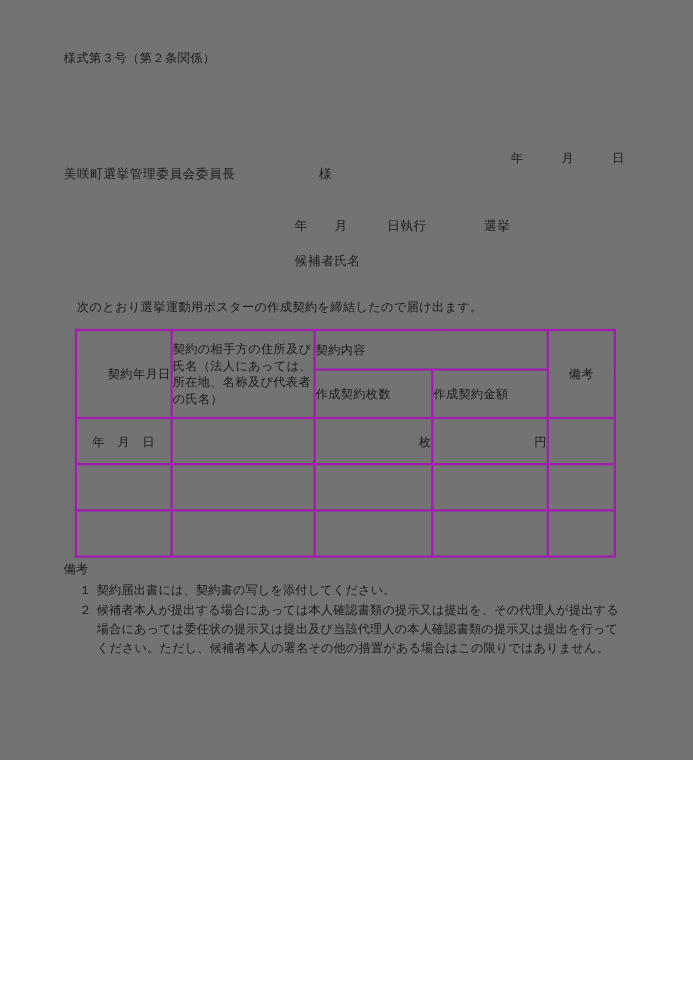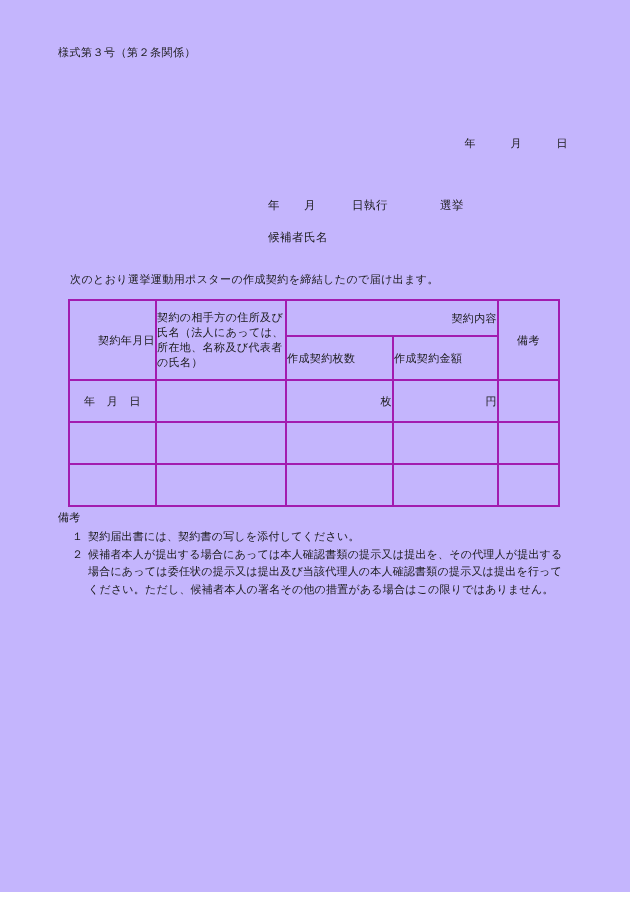--- a/index.html
+++ b/index.html
@@ -7,22 +7,22 @@
     padding: 0;
     background: #ffffff;
   }
   body {
     font-family: "DejaVu Serif", "Liberation Serif", serif;
     color: #1a1a1a;
   }
   .page {
     position: relative;
     width: 630px;
-    height: 892px;
-    background: #c4b5fd;
+    height: 691px;
+    background: #737373;
     overflow: hidden;
   }
 
   
   .form-no {
     position: absolute;
     left: 58px;
     top: 45px;
     font-size: 11px;
     letter-spacing: 0.5px;
@@ -109,21 +109,21 @@
   .col-party   { width: 130px; }
   .col-sheets  { width: 107px; }
   .col-amount  { width: 105px; }
   .col-remarks { width: 61px; }
 
   .th-center {
     text-align: right;
   }
   .h-date   { height: 76px; }
   .h-party  { height: 76px; padding: 5px 4px 4px 5px; vertical-align: top; line-height: 1.38; }
-  .h-detail { height: 34px; text-align: right; }
+  .h-detail { height: 34px; text-align: left; }
   .h-sub    { height: 42px; text-align: left; }
   .h-remark { height: 76px; text-align: center; }
 
   .sp-wide { letter-spacing: 9px; padding-left: 9px; }
   .sp-mid  { letter-spacing: 4px; padding-left: 4px; }
   .sp-sm   { letter-spacing: 2px; padding-left: 2px; }
 
   .row-body td { height: 40px; }
   .cell-date-entry {
     text-align: center;
@@ -166,20 +166,23 @@
 </head>
 <body>
 
 <div class="page">
 
   <div class="form-no">様式第３号（第２条関係）</div>
 
 
   <div class="date-line">年　　　月　　　日</div>
 
+  <div class="addressee">
+    <span>美咲町選挙管理委員会委員長</span><span class="sama">様</span>
+  </div>
 
   <div class="exec-line">
     <span>年　　月　　　日執行</span><span class="election">選挙</span>
   </div>
 
   <div class="candidate-line">候補者氏名</div>
 
   <div class="intro">次のとおり選挙運動用ポスターの作成契約を締結したので届け出ます。</div>
 
   <table class="form-table">

